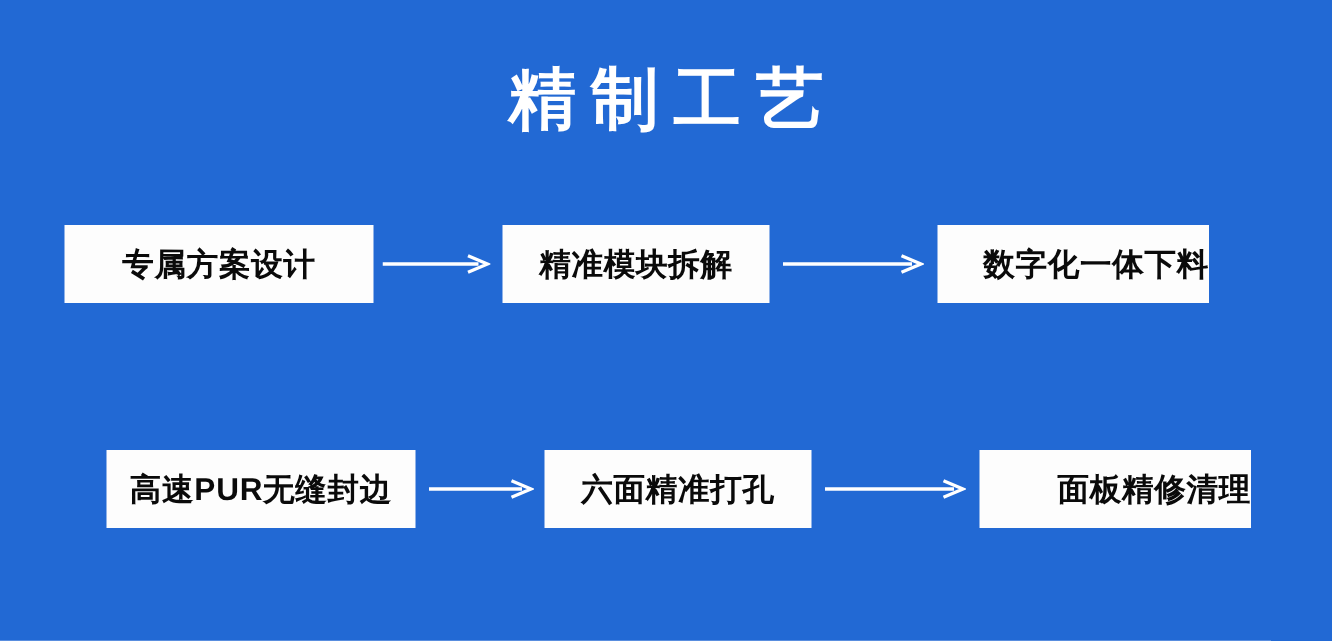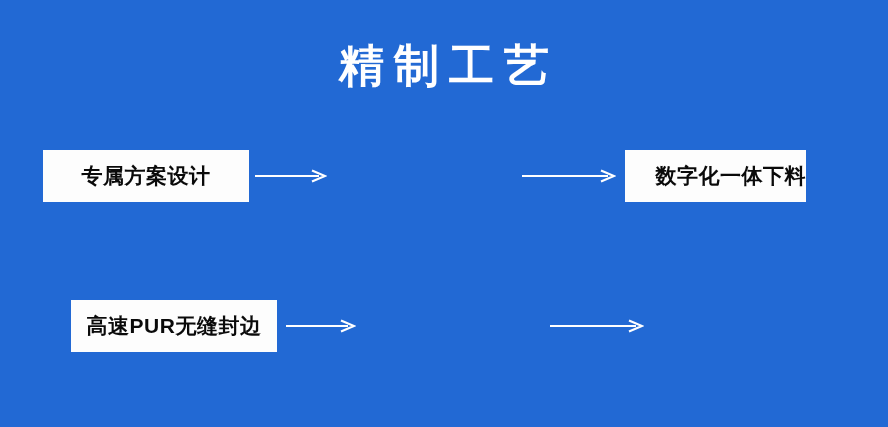--- a/index.html
+++ b/index.html
@@ -89,20 +89,23 @@
       <span>专属方案设计</span>
     </div>
 
     <span class="arrow gap-1">
       <svg viewBox="0 0 72 20" preserveAspectRatio="none" aria-hidden="true">
         <line x1="0" y1="10" x2="64" y2="10" stroke="#ffffff" stroke-width="2.2"></line>
         <polyline points="57,4.5 70,10 57,15.5" fill="none" stroke="#ffffff" stroke-width="2.2" stroke-linejoin="miter"></polyline>
       </svg>
     </span>
 
+    <div class="step-box col-2">
+      <span>精准模块拆解</span>
+    </div>
 
     <span class="arrow gap-2">
       <svg viewBox="0 0 94 20" preserveAspectRatio="none" aria-hidden="true">
         <line x1="0" y1="10" x2="86" y2="10" stroke="#ffffff" stroke-width="2.2"></line>
         <polyline points="79,4.5 92,10 79,15.5" fill="none" stroke="#ffffff" stroke-width="2.2" stroke-linejoin="miter"></polyline>
       </svg>
     </span>
 
     <div class="step-box col-3">
       <span>数字化一体下料</span>
@@ -116,24 +119,30 @@
       <span>高速PUR无缝封边</span>
     </div>
 
     <span class="arrow gap-1b">
       <svg viewBox="0 0 70 20" preserveAspectRatio="none" aria-hidden="true">
         <line x1="0" y1="10" x2="62" y2="10" stroke="#ffffff" stroke-width="2.2"></line>
         <polyline points="55,4.5 68,10 55,15.5" fill="none" stroke="#ffffff" stroke-width="2.2" stroke-linejoin="miter"></polyline>
       </svg>
     </span>
 
+    <div class="step-box col-2">
+      <span>六面精准打孔</span>
+    </div>
 
     <span class="arrow gap-2b">
       <svg viewBox="0 0 94 20" preserveAspectRatio="none" aria-hidden="true">
         <line x1="0" y1="10" x2="86" y2="10" stroke="#ffffff" stroke-width="2.2"></line>
         <polyline points="79,4.5 92,10 79,15.5" fill="none" stroke="#ffffff" stroke-width="2.2" stroke-linejoin="miter"></polyline>
       </svg>
     </span>
 
+    <div class="step-box col-3">
+      <span>面板精修清理</span>
+    </div>
 
   </div>
 
 </div>
 
 </body></html>

